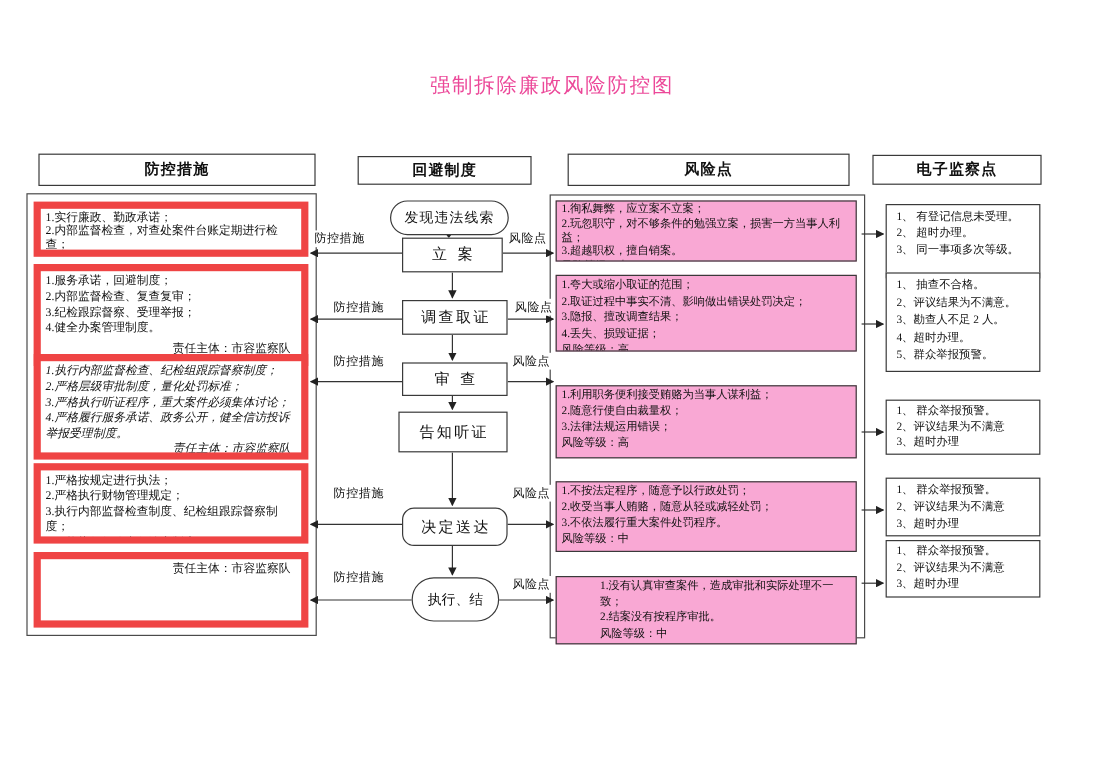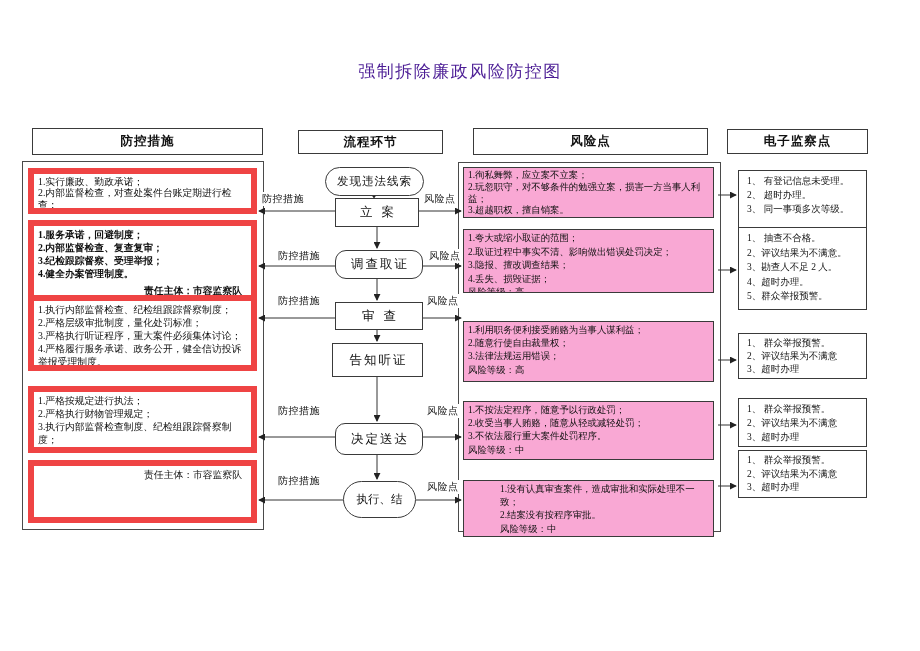--- a/index.html
+++ b/index.html
@@ -1,37 +1,37 @@
 <!DOCTYPE html>
 <html><head>
 <meta charset="utf-8">
 <style>
   html,body{margin:0;padding:0;background:#fff;}
   #canvas{position:relative;width:920px;height:651px;background:#fff;
           font-family:"Liberation Serif","DejaVu Serif",serif;color:#111;overflow:hidden;}
   .title{position:absolute;top:60px;left:0;width:920px;text-align:center;
-         font-size:17px;letter-spacing:1.5px;color:#4c1d95;}
+         font-size:17px;letter-spacing:1.5px;color:#ec4899;}
   .hdr{position:absolute;border:1px solid #3a3a3a;background:#fff;display:flex;
        align-items:center;justify-content:center;font-weight:bold;font-size:12.5px;
        letter-spacing:1px;box-sizing:border-box;}
   .h1{left:32px;top:128px;width:231px;height:27px;}
   .h2{left:298px;top:130px;width:145px;height:24px;}
   .h3{left:473px;top:128px;width:235px;height:27px;}
   .h4{left:727px;top:129px;width:141px;height:25px;}
   .frame{position:absolute;border:1px solid #4a4a4a;background:transparent;}
   .f-prev{left:22px;top:161px;width:240px;height:367px;}
   .f-risk{left:458px;top:162px;width:261px;height:368px;}
   .pbox{position:absolute;left:28px;width:229px;border:6px solid #ef4444;background:#fff;
         font-size:9.8px;line-height:13px;display:flex;flex-direction:column;
         justify-content:space-between;padding:2px 4px;box-sizing:border-box;overflow:hidden;}
   .pbox .items{white-space:pre-line;}
   .pbox .resp{text-align:right;padding-right:5px;}
   .p1{top:168px;height:46px;line-height:11.4px;}
-  .p2{top:220px;height:85px;font-weight:bold;}
-  .p3{top:295px;height:76px;}
+  .p2{top:220px;height:85px;}
+  .p3{top:295px;height:88px;font-style:italic;}
   .p4{top:386px;height:67px;}
   .p5{top:460px;height:63px;}
   .rbox{position:absolute;left:463px;width:251px;border:1px solid #3a3a3a;background:#f9a8d4;
         font-size:9.4px;line-height:13.2px;padding:2px 2px 2px 4px;box-sizing:border-box;overflow:hidden;}
   .rbox .items{white-space:pre-line;}
   .r1{top:167px;height:51px;line-height:11.8px;}
   .r2{top:229px;height:64px;line-height:13.6px;}
   .r3{top:321px;height:61px;}
   .r4{top:401px;height:59px;}
   .r5{top:480px;height:57px;padding-left:36px;}
@@ -40,41 +40,41 @@
         white-space:pre-line;overflow:hidden;}
   .m1{top:170px;height:62px;}
   .m2{top:227px;height:83px;line-height:14.6px;}
   .m3{top:333px;height:46px;line-height:13px;}
   .m4{top:398px;height:49px;}
   .m5{top:450px;height:48px;line-height:13.5px;}
   .node{position:absolute;border:1px solid #3a3a3a;background:#fff;display:flex;
         align-items:center;justify-content:center;font-size:12.5px;box-sizing:border-box;}
   .n-start{left:325px;top:167px;width:99px;height:29px;border-radius:15px;font-size:11.5px;letter-spacing:1px;}
   .n-s1{left:335px;top:198px;width:84px;height:29px;letter-spacing:9px;text-indent:9px;}
-  .n-s2{left:335px;top:250px;width:88px;height:29px;letter-spacing:2px;text-indent:2px;border-radius:11px;}
+  .n-s2{left:335px;top:250px;width:88px;height:29px;letter-spacing:2px;text-indent:2px;}
   .n-s3{left:335px;top:302px;width:88px;height:28px;letter-spacing:9px;text-indent:9px;}
   .n-s4{left:332px;top:343px;width:91px;height:34px;letter-spacing:2px;text-indent:2px;}
   .n-s5{left:335px;top:423px;width:88px;height:32px;letter-spacing:2px;text-indent:2px;border-radius:10px;}
   .n-end{left:343px;top:481px;width:73px;height:37px;border-radius:19px;font-size:11.5px;}
   .clabel{position:absolute;font-size:10px;letter-spacing:0.5px;background:#fff;padding:0 1px;color:#111;}
   .pl1{left:261px;top:192px;} .pl2{left:277px;top:249px;} .pl3{left:277px;top:294px;}
   .pl4{left:277px;top:404px;} .pl5{left:277px;top:474px;}
   .rl1{left:423px;top:192px;} .rl2{left:428px;top:249px;} .rl3{left:426px;top:294px;}
   .rl4{left:426px;top:404px;} .rl5{left:426px;top:480px;}
   svg.overlay{position:absolute;left:0;top:0;pointer-events:none;}
 </style>
 </head>
 <body>
 
 <div id="canvas">
 
   <div class="title">强制拆除廉政风险防控图</div>
 
   <div class="hdr h1">防控措施</div>
-  <div class="hdr h2">流程环节</div>
+  <div class="hdr h2">回避制度</div>
   <div class="hdr h3">风险点</div>
   <div class="hdr h4">电子监察点</div>
 
   <div class="frame f-prev"></div>
   <div class="frame f-risk"></div>
 
   <svg class="overlay" width="920" height="651">
     <defs>
       <marker id="arr" viewBox="0 0 8 8" refX="7" refY="4" markerWidth="7" markerHeight="7" orient="auto">
         <path d="M0,0 L8,4 L0,8 Z" fill="#222"></path>

